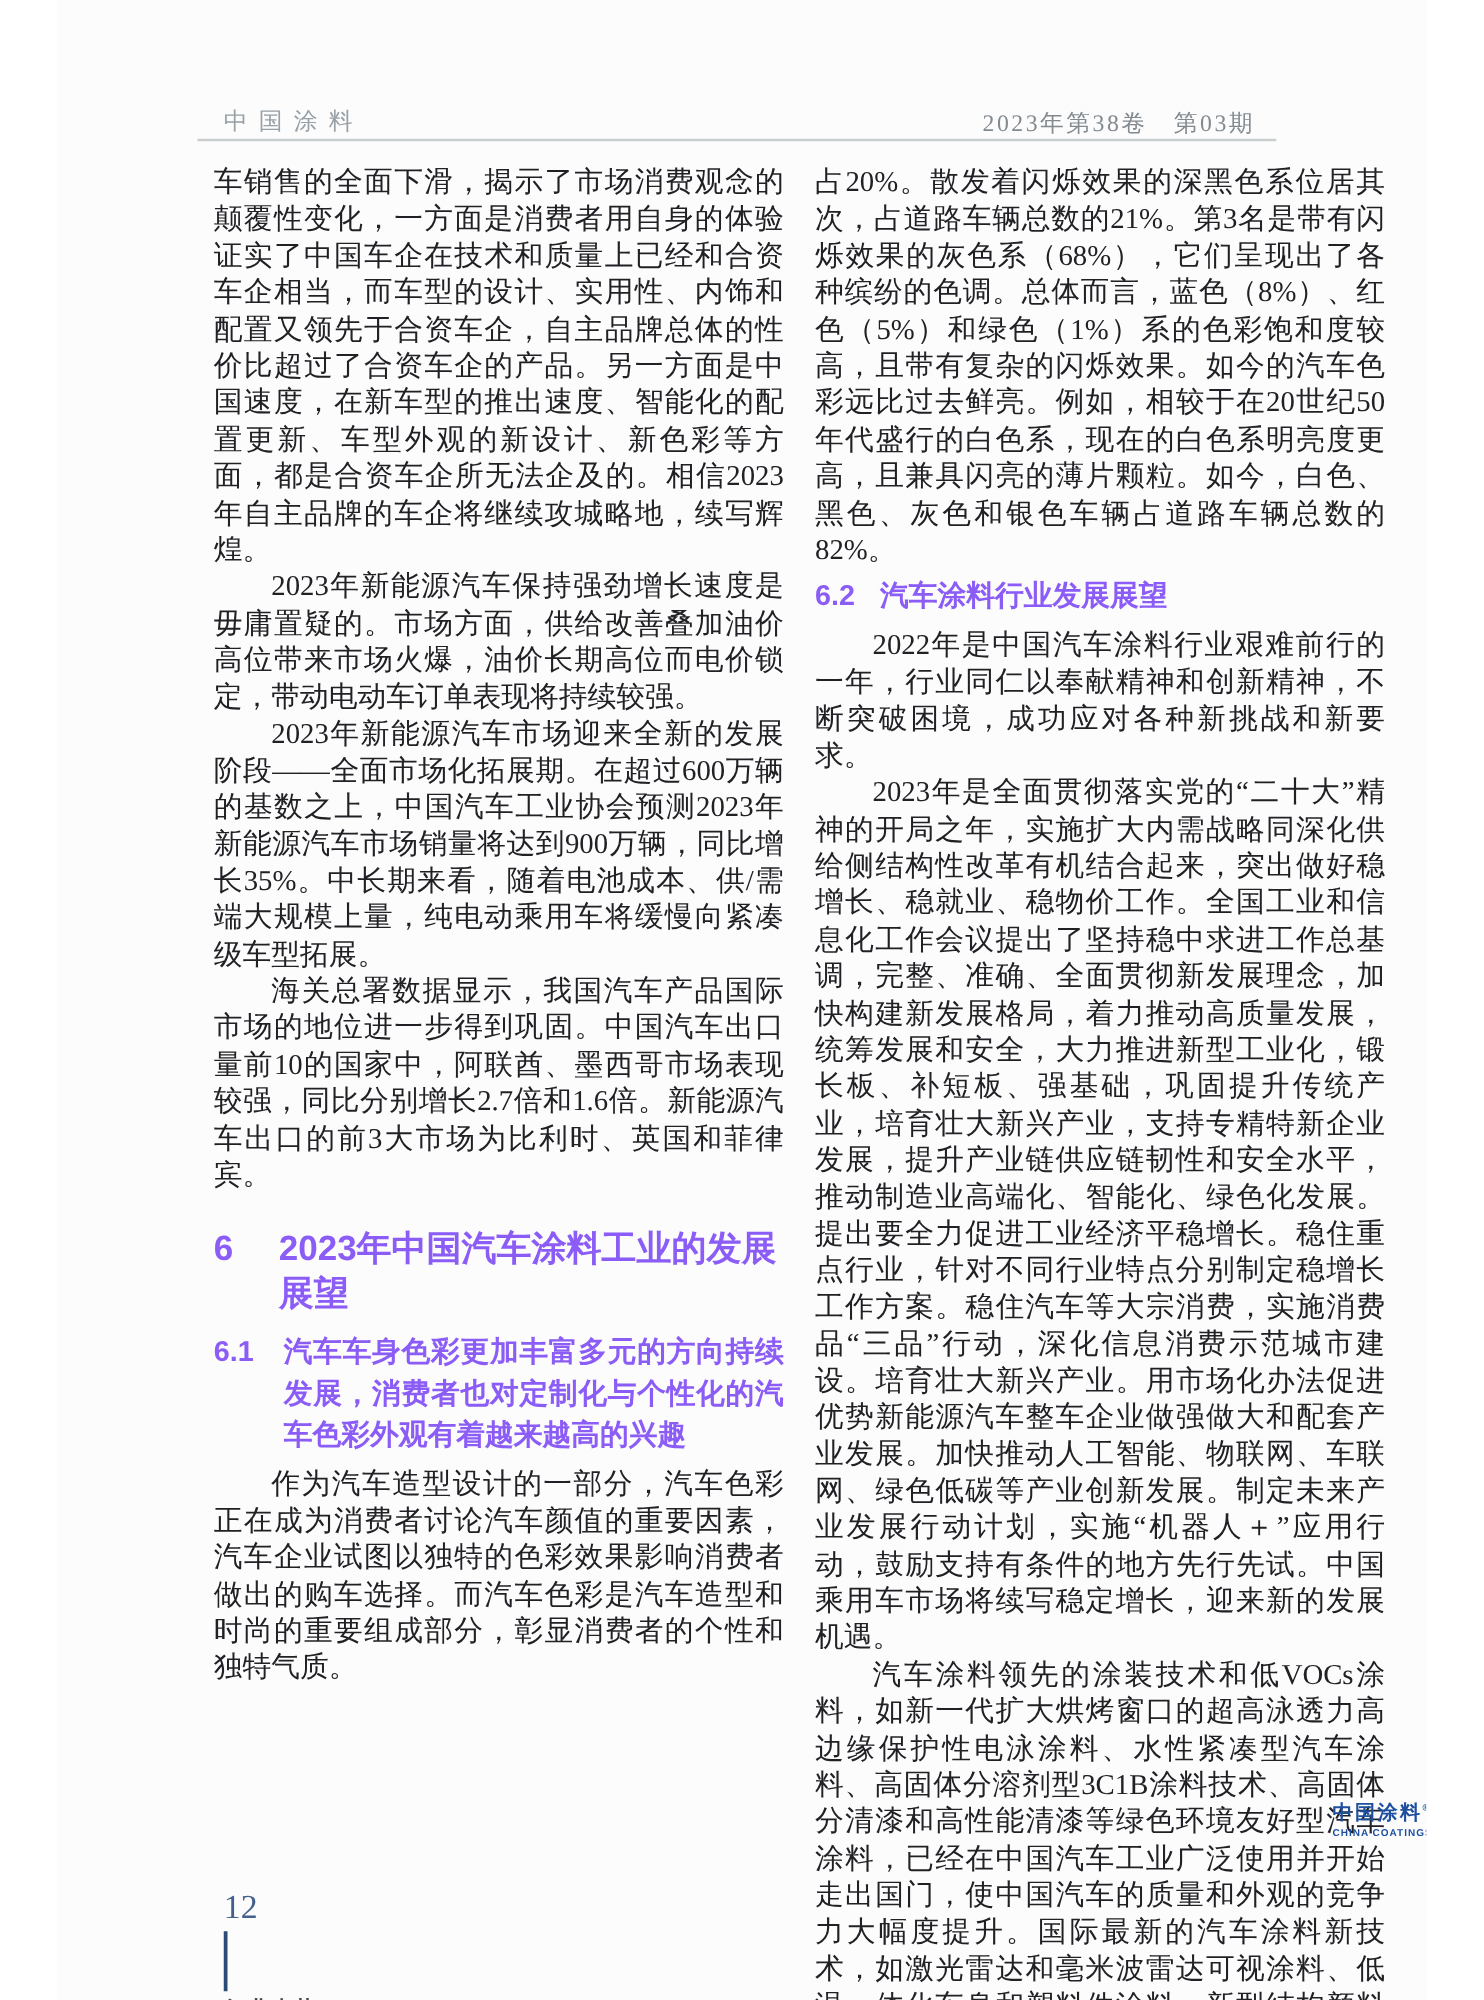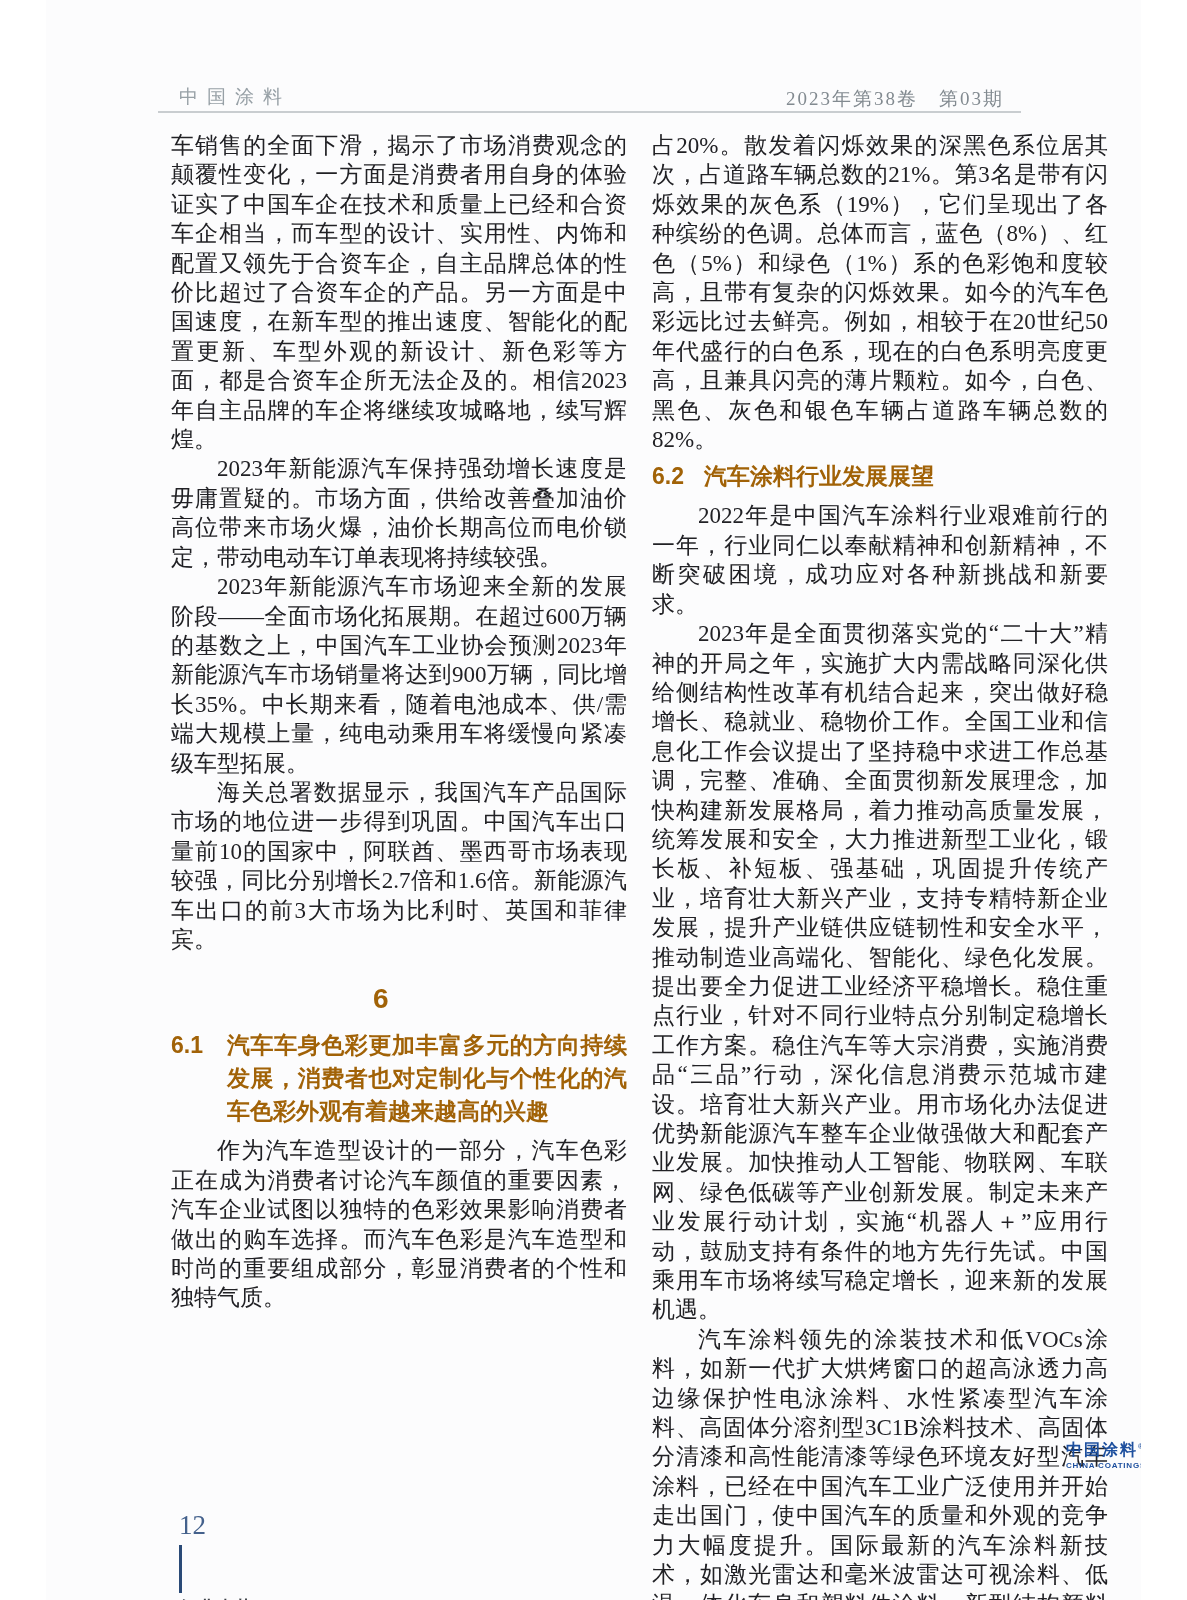--- a/index.html
+++ b/index.html
@@ -29,21 +29,21 @@
   .col {
     position:absolute; top:131px; width:456px;
     font-size:23px; line-height:29.4px;
     text-align:justify; text-justify:inter-character;
   }
   .col-left  { left:125px; }
   .col-right { left:606px; }
   .col p { margin:0; text-indent:2em; }
   .col p.cont { text-indent:0; }
   
-  .h-sans { font-family:"Liberation Sans","DejaVu Sans",sans-serif; font-weight:bold; color:#a16207;justify-content:center; }
+  .h-sans { font-family:"Liberation Sans","DejaVu Sans",sans-serif; font-weight:bold; color:#8b5cf6; }
   .sec-head { display:flex; margin:27px 0 12px 0; font-size:28px; line-height:36px; text-align:left; }
   .sec-head .num { width:52px; flex:none; }
   .sub-head { display:flex; margin:0 0 8px 0; font-size:23px; line-height:33px; text-align:justify; }
   .sub-head .num { width:56px; flex:none; }
   .sub-head .ttl { flex:1; }
   .col-right .sub-head { margin:6px 0 8px 0; }
   .col-right .sub-head .num { width:52px; }
   
   .brand-logo {
     position:absolute; left:1020px; top:1438px; width:110px;
@@ -74,33 +74,34 @@
   </div>
 
   <div class="col col-left">
     <p class="cont">车销售的全面下滑，揭示了市场消费观念的颠覆性变化，一方面是消费者用自身的体验证实了中国车企在技术和质量上已经和合资车企相当，而车型的设计、实用性、内饰和配置又领先于合资车企，自主品牌总体的性价比超过了合资车企的产品。另一方面是中国速度，在新车型的推出速度、智能化的配置更新、车型外观的新设计、新色彩等方面，都是合资车企所无法企及的。相信2023年自主品牌的车企将继续攻城略地，续写辉煌。</p>
     <p>2023年新能源汽车保持强劲增长速度是毋庸置疑的。市场方面，供给改善叠加油价高位带来市场火爆，油价长期高位而电价锁定，带动电动车订单表现将持续较强。</p>
     <p>2023年新能源汽车市场迎来全新的发展阶段——全面市场化拓展期。在超过600万辆的基数之上，中国汽车工业协会预测2023年新能源汽车市场销量将达到900万辆，同比增长35%。中长期来看，随着电池成本、供/需端大规模上量，纯电动乘用车将缓慢向紧凑级车型拓展。</p>
     <p>海关总署数据显示，我国汽车产品国际市场的地位进一步得到巩固。中国汽车出口量前10的国家中，阿联酋、墨西哥市场表现较强，同比分别增长2.7倍和1.6倍。新能源汽车出口的前3大市场为比利时、英国和菲律宾。</p>
 
     <div class="sec-head h-sans">
       <span class="num">6</span>
+      <span class="ttl">2023年中国汽车涂料工业的发展展望</span>
     </div>
 
     <div class="sub-head h-sans">
       <span class="num">6.1</span>
       <span class="ttl">汽车车身色彩更加丰富多元的方向持续发展，消费者也对定制化与个性化的汽车色彩外观有着越来越高的兴趣</span>
     </div>
 
     <p>作为汽车造型设计的一部分，汽车色彩正在成为消费者讨论汽车颜值的重要因素，汽车企业试图以独特的色彩效果影响消费者做出的购车选择。而汽车色彩是汽车造型和时尚的重要组成部分，彰显消费者的个性和独特气质。</p>
 
   </div>
 
   <div class="col col-right">
-    <p class="cont">占20%。散发着闪烁效果的深黑色系位居其次，占道路车辆总数的21%。第3名是带有闪烁效果的灰色系（19%），它们呈现出了各种缤纷的色调。总体而言，蓝色（8%）、红色（5%）和绿色（1%）系的色彩饱和度较高，且带有复杂的闪烁效果。如今的汽车色彩远比过去鲜亮。例如，相较于在20世纪50年代盛行的白色系，现在的白色系明亮度更高，且兼具闪亮的薄片颗粒。如今，白色、黑色、灰色和银色车辆占道路车辆总数的82%。</p>
+    <p class="cont">占20%。散发着闪烁效果的深黑色系位居其次，占道路车辆总数的21%。第3名是带有闪烁效果的灰色系（68%），它们呈现出了各种缤纷的色调。总体而言，蓝色（8%）、红色（5%）和绿色（1%）系的色彩饱和度较高，且带有复杂的闪烁效果。如今的汽车色彩远比过去鲜亮。例如，相较于在20世纪50年代盛行的白色系，现在的白色系明亮度更高，且兼具闪亮的薄片颗粒。如今，白色、黑色、灰色和银色车辆占道路车辆总数的82%。</p>
 
     <div class="sub-head h-sans">
       <span class="num">6.2</span>
       <span class="ttl">汽车涂料行业发展展望</span>
     </div>
 
     <p>2022年是中国汽车涂料行业艰难前行的一年，行业同仁以奉献精神和创新精神，不断突破困境，成功应对各种新挑战和新要求。</p>
     <p>2023年是全面贯彻落实党的“二十大”精神的开局之年，实施扩大内需战略同深化供给侧结构性改革有机结合起来，突出做好稳增长、稳就业、稳物价工作。全国工业和信息化工作会议提出了坚持稳中求进工作总基调，完整、准确、全面贯彻新发展理念，加快构建新发展格局，着力推动高质量发展，统筹发展和安全，大力推进新型工业化，锻长板、补短板、强基础，巩固提升传统产业，培育壮大新兴产业，支持专精特新企业发展，提升产业链供应链韧性和安全水平，推动制造业高端化、智能化、绿色化发展。提出要全力促进工业经济平稳增长。稳住重点行业，针对不同行业特点分别制定稳增长工作方案。稳住汽车等大宗消费，实施消费品“三品”行动，深化信息消费示范城市建设。培育壮大新兴产业。用市场化办法促进优势新能源汽车整车企业做强做大和配套产业发展。加快推动人工智能、物联网、车联网、绿色低碳等产业创新发展。制定未来产业发展行动计划，实施“机器人＋”应用行动，鼓励支持有条件的地方先行先试。中国乘用车市场将续写稳定增长，迎来新的发展机遇。</p>
     <p>汽车涂料领先的涂装技术和低VOCs涂料，如新一代扩大烘烤窗口的超高泳透力高边缘保护性电泳涂料、水性紧凑型汽车涂料、高固体分溶剂型3C1B涂料技术、高固体分清漆和高性能清漆等绿色环境友好型汽车涂料，已经在中国汽车工业广泛使用并开始走出国门，使中国汽车的质量和外观的竞争力大幅度提升。国际最新的汽车涂料新技术，如激光雷达和毫米波雷达可视涂料、低温一体化车身和塑料件涂料、新型结构颜料变色底色漆、静电悬杯一道施工色漆、数字打印汽车涂料和耐划伤汽车涂料等，正在开始在中国的汽车涂装线上进入工业化实验和试用，必将给中国汽车涂料和涂装带来全新的发展态势。</p>
   </div>

